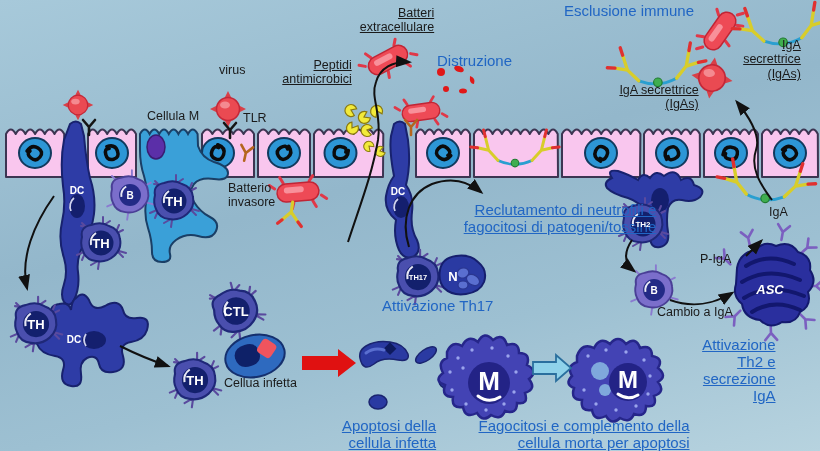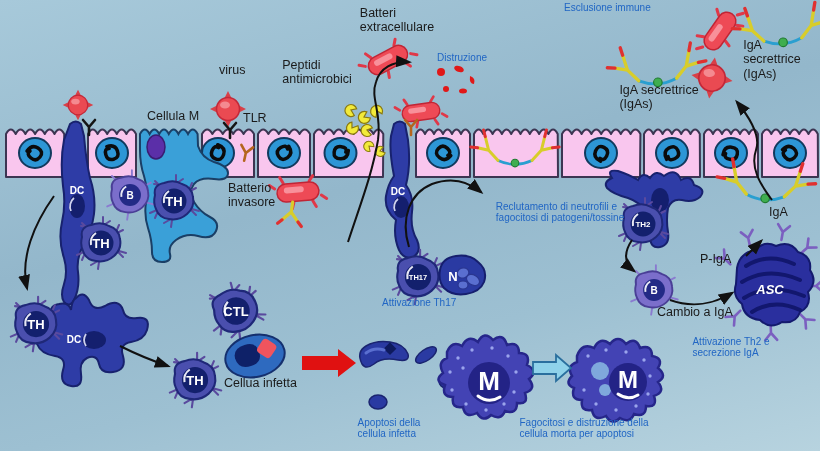--- a/index.html
+++ b/index.html
@@ -6,23 +6,23 @@
   #scene{
     position:relative;width:820px;height:451px;overflow:hidden;
     background:linear-gradient(165deg,#a7c9da 0%,#93b7cb 42%,#9dc0d2 68%,#b7d3df 100%);
     font-family:"Liberation Sans",sans-serif;
   }
   #art{position:absolute;left:0;top:0;z-index:1;}
   .epi{fill:#f9c6ee;stroke:#3c3552;stroke-width:2;stroke-linejoin:round;}
   .nuc{fill:#2d96d6;stroke:#123a5e;stroke-width:2;}
   .chrom{fill:none;stroke:#0b0b0b;stroke-width:3.5;stroke-linecap:round;}
   .lbl{position:absolute;z-index:3;white-space:pre-line;line-height:1.14;}
-  .blue{color:#2166c4;font-size:10px;}
+  .blue{color:#2166c4;font-size:15px;}
   .blk{color:#1a1a1a;font-size:12.5px;}
-  .ctr{transform:translateX(-50%);text-align:left;}
+  .ctr{transform:translateX(-50%);text-align:right;text-decoration:underline;}
   .cl{position:absolute;z-index:4;color:#fff;font-weight:bold;transform:translate(-50%,-50%);letter-spacing:0;}
   .s10{font-size:10px;} .s9{font-size:13px;} .s8{font-size:8px;} .s7{font-size:7.5px;}
   .s13{font-size:13px;} .s26{font-size:26px;} .s24{font-size:24px;}
   .it{font-style:italic;}
 </style>
 </head>
 <body>
 
 <div id="scene">
 
@@ -312,21 +312,21 @@
 fagocitosi di patogeni/tossine</div>
 <div class="lbl blue" style="left:382px;top:297px;">Attivazione Th17</div>
 <div class="lbl blk" style="left:769px;top:205px;">IgA</div>
 <div class="lbl blk" style="left:700px;top:252px;">P-IgA</div>
 <div class="lbl blk" style="left:657px;top:305px;">Cambio a IgA</div>
 <div class="lbl blue ctr" style="left:731px;top:336px;">Attivazione Th2 e
 secrezione IgA</div>
 <div class="lbl blk" style="left:224px;top:376px;">Cellua infetta</div>
 <div class="lbl blue ctr" style="left:389px;top:417px;">Apoptosi della
 cellula infetta</div>
-<div class="lbl blue ctr" style="left:584px;top:417px;">Fagocitosi e distruzione della
+<div class="lbl blue ctr" style="left:584px;top:417px;">Fagocitosi e complemento della
 cellula morta per apoptosi</div>
 
 <div class="cl s10" style="left:77px;top:190px;">DC</div>
 <div class="cl s10" style="left:398px;top:191px;">DC</div>
 <div class="cl s10" style="left:74px;top:339px;">DC</div>
 <div class="cl s9" style="left:174px;top:201px;">TH</div>
 <div class="cl s9" style="left:101px;top:243px;">TH</div>
 <div class="cl s9" style="left:36px;top:324px;">TH</div>
 <div class="cl s9" style="left:195px;top:380px;">TH</div>
 <div class="cl s7" style="left:418px;top:277px;">TH17</div>

